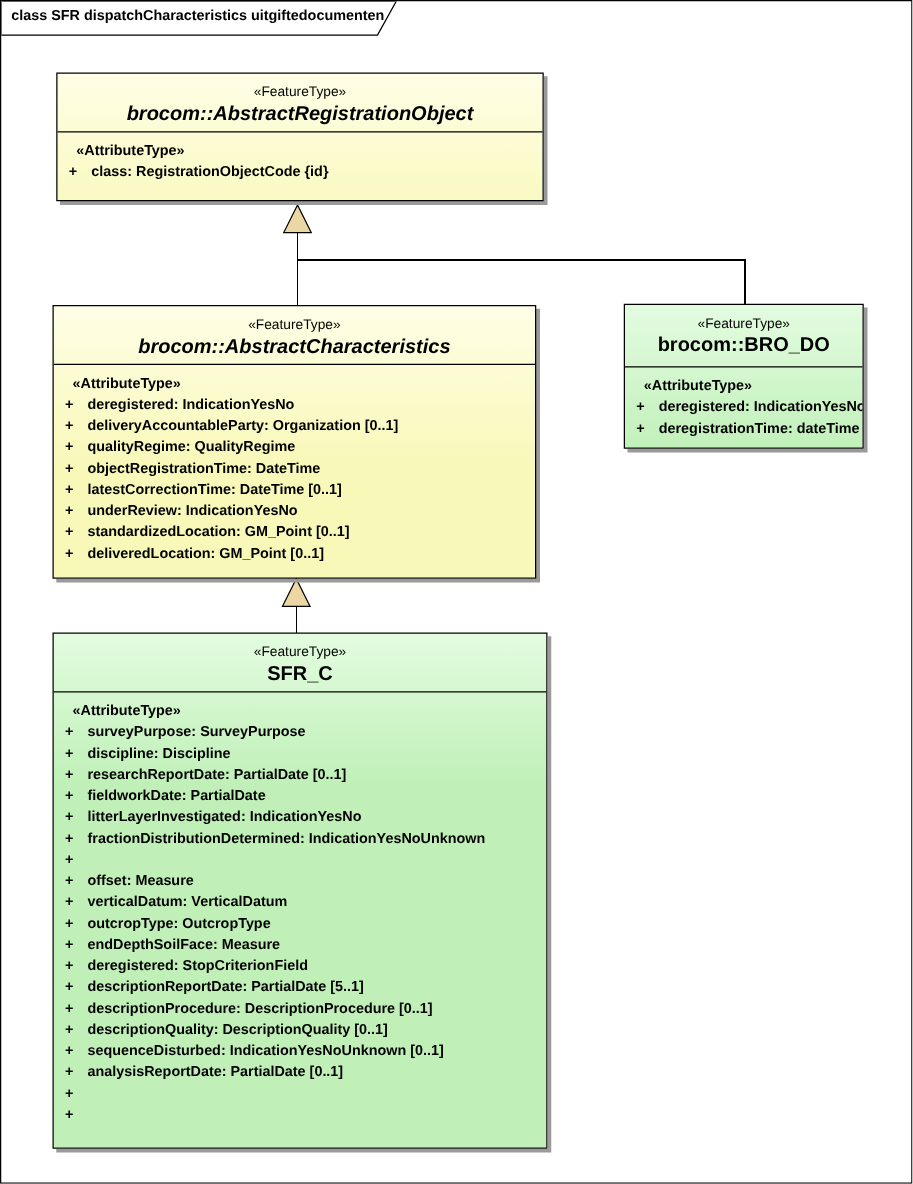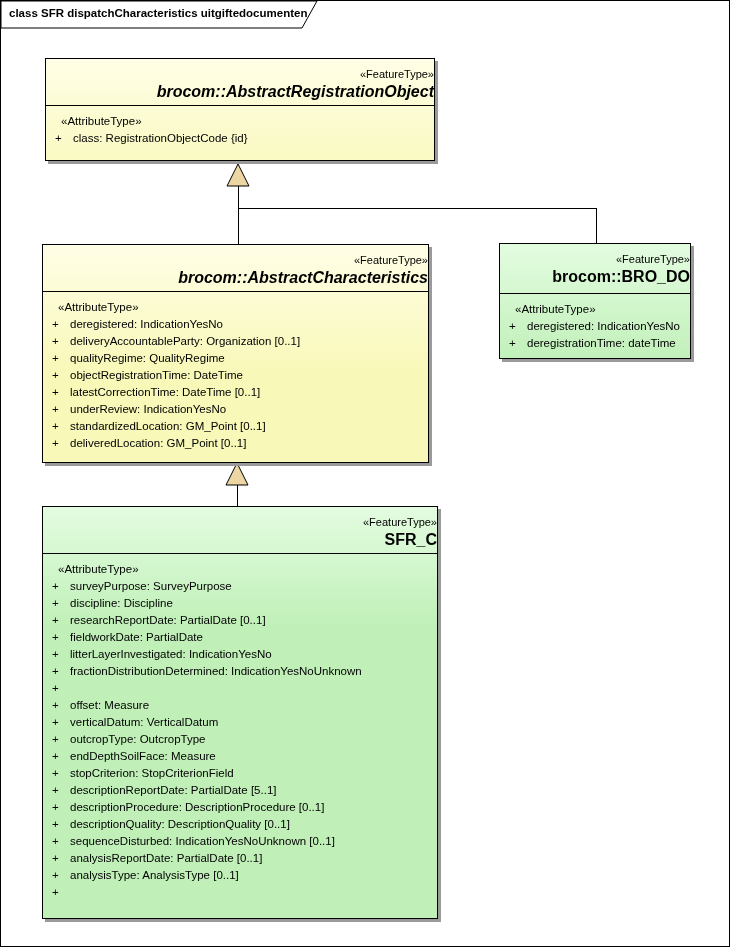--- a/index.html
+++ b/index.html
@@ -24,26 +24,26 @@
   #connector-layer polyline{fill:none;stroke:var(--line);stroke-width:1;shape-rendering:crispEdges;}
   #connector-layer polygon{fill:var(--arrow-fill);stroke:var(--line);stroke-width:1;}
   
   .uml-class{
     position:absolute; z-index:2; border:1px solid #000;
     box-shadow:3px 3px 0 var(--shadow);
     display:flex; flex-direction:column; box-sizing:border-box;
   }
   .uml-class.yellow{background:linear-gradient(180deg,var(--yellow-top) 0px,var(--yellow-bottom) 130px);}
   .uml-class.green{background:linear-gradient(180deg,var(--green-top) 0px,var(--green-bottom) 120px);}
-  .uml-header{height:47px; border-bottom:1px solid #000; text-align:right; padding-top:7px; box-sizing:border-box;}
+  .uml-header{height:47px; border-bottom:1px solid #000; text-align:center; padding-top:7px; box-sizing:border-box;}
   .box-bro-do .uml-header{height:50px;}
   .stereo{font-size:11px; line-height:17px;}
   .cname{font-size:16px; font-weight:bold; line-height:18px;}
   .cname.italic{font-style:italic;}
-  .uml-attrs{flex:1; padding-top:7px; overflow:hidden;}
+  .uml-attrs{flex:1; padding-top:7px; overflow:hidden;font-weight:bold;}
   .attr-stereo{font-size:11.5px; line-height:17px; margin-left:15px;}
   .attr-row{display:flex; height:17px; font-size:11.5px; line-height:17px; white-space:nowrap;}
   .attr-row .vis{margin-left:9px; width:18px; flex:0 0 18px;}
   
   .box-aro {left:44px; top:57px;  width:390px; height:103px;}
   .box-ac  {left:41px; top:243px; width:387px; height:219px;}
   .box-bro-do{left:498px; top:242px; width:192px; height:116px;}
   .box-sfr {left:41px; top:505px; width:396px; height:413px;}
 </style>
 </head>
@@ -190,21 +190,21 @@
           <div class="attr-row">
           <span class="vis">+</span>
           <span class="attr-text">outcropType: OutcropType</span>
         </div>
           <div class="attr-row">
           <span class="vis">+</span>
           <span class="attr-text">endDepthSoilFace: Measure</span>
         </div>
           <div class="attr-row">
           <span class="vis">+</span>
-          <span class="attr-text">stopCriterion: StopCriterionField</span>
+          <span class="attr-text">deregistered: StopCriterionField</span>
         </div>
           <div class="attr-row">
           <span class="vis">+</span>
           <span class="attr-text">descriptionReportDate: PartialDate [5..1]</span>
         </div>
           <div class="attr-row">
           <span class="vis">+</span>
           <span class="attr-text">descriptionProcedure: DescriptionProcedure [0..1]</span>
         </div>
           <div class="attr-row">
@@ -214,21 +214,20 @@
           <div class="attr-row">
           <span class="vis">+</span>
           <span class="attr-text">sequenceDisturbed: IndicationYesNoUnknown [0..1]</span>
         </div>
           <div class="attr-row">
           <span class="vis">+</span>
           <span class="attr-text">analysisReportDate: PartialDate [0..1]</span>
         </div>
           <div class="attr-row">
           <span class="vis">+</span>
-          <span class="attr-text">analysisType: AnalysisType [0..1]</span>
         </div>
           <div class="attr-row">
           <span class="vis">+</span>
         </div>
         </div>
     </div>
   </div>
 
 </div>
 

